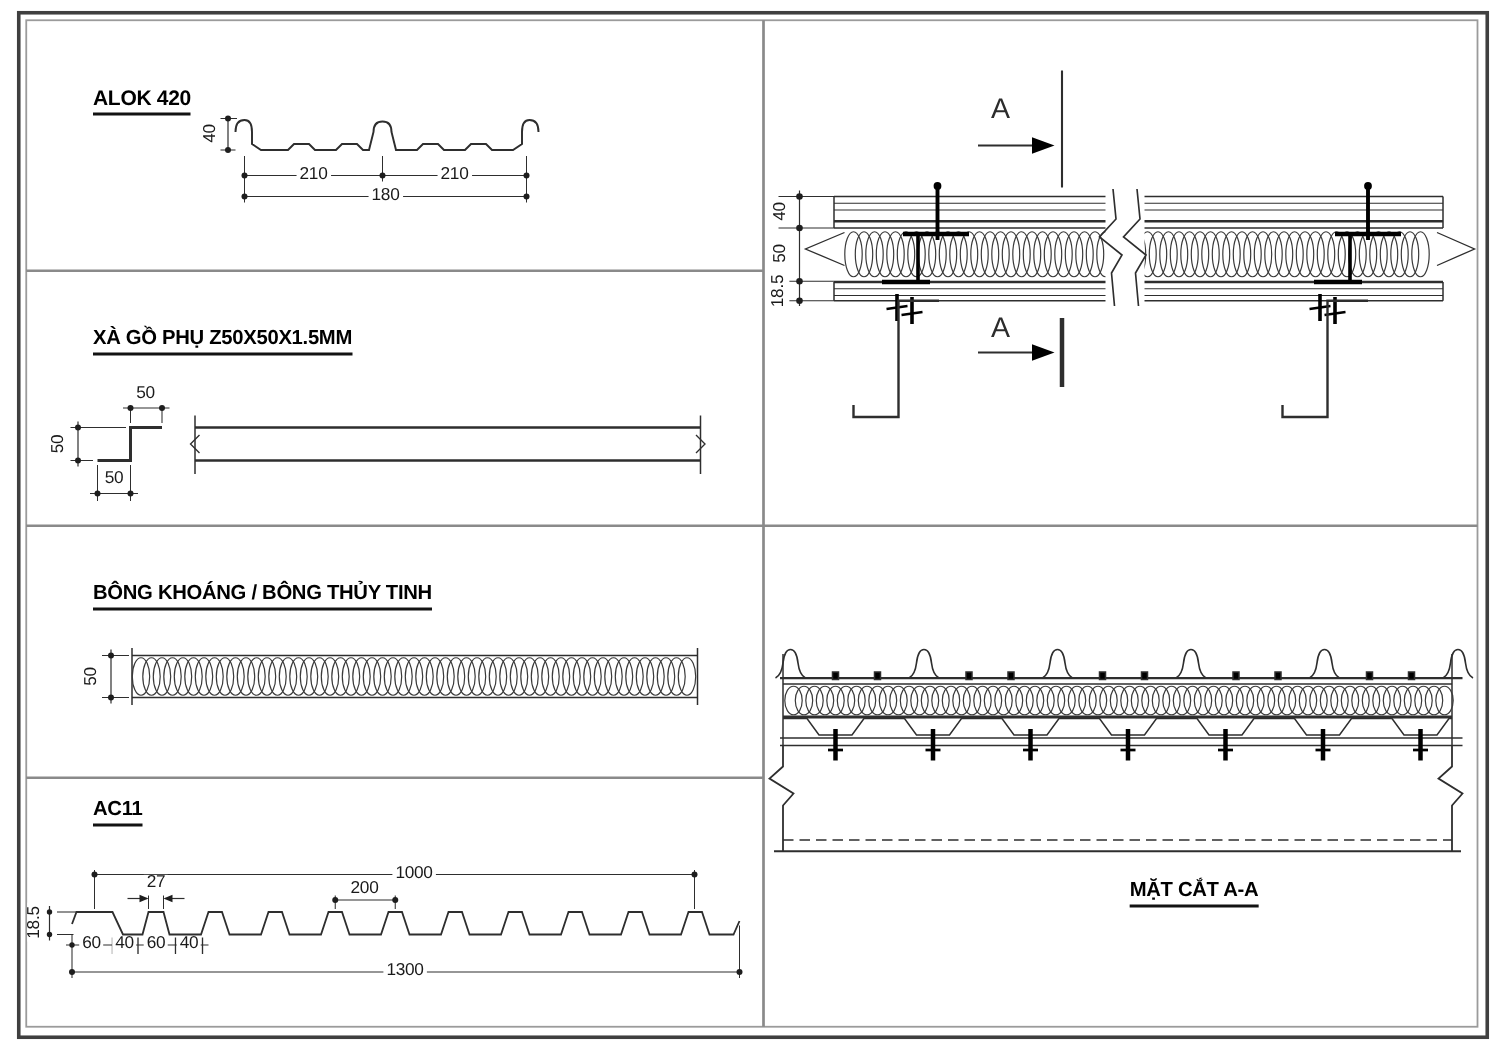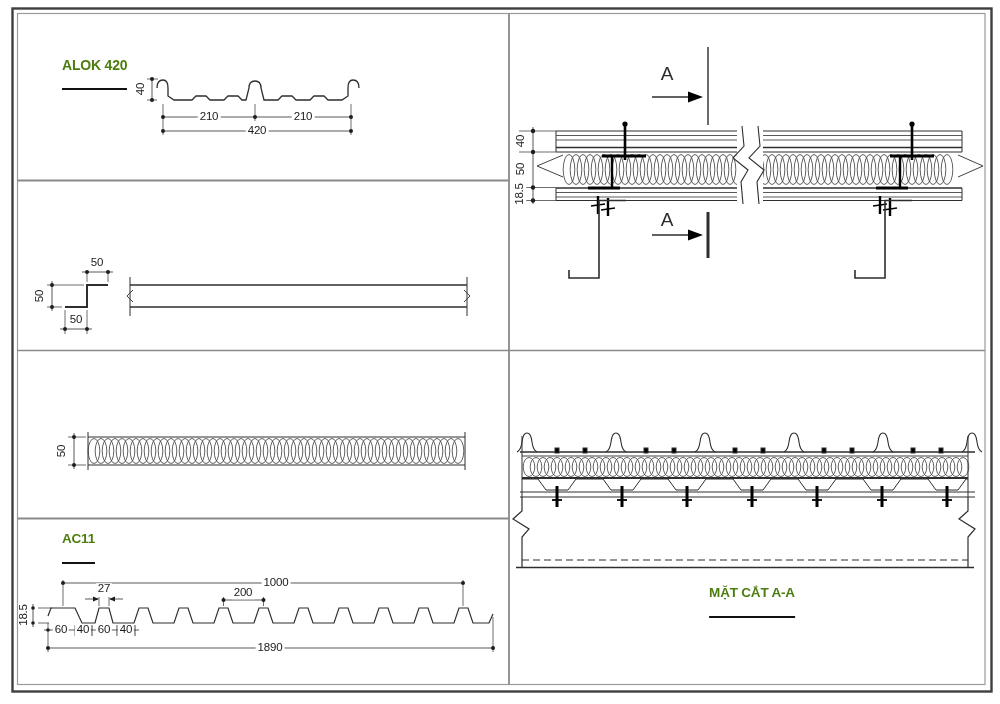--- a/index.html
+++ b/index.html
@@ -2,22 +2,22 @@
 <html><head>
 <meta charset="utf-8">
 <style>
   html,body{margin:0;padding:0;background:#ffffff;}
   .sheet{position:relative;width:1000px;height:704px;background:#fff;overflow:hidden;
          font-family:"Liberation Sans", sans-serif;}
   svg.lineart{position:absolute;left:0;top:0;}
   .lbl{position:absolute;font-size:11.5px;color:#1a1a1a;line-height:1;white-space:nowrap;
        transform:translate(-50%,-50%);background:#fff;padding:0 2px;letter-spacing:-0.2px;}
   .lbl.rot{transform:translate(-50%,-50%) rotate(-90deg);}
-  .ptitle{position:absolute;font-size:13.5px;font-weight:bold;color:#4d7c0f;line-height:1;
-          white-space:nowrap;border-bottom:2px solid #121212;padding-bottom:16px;letter-spacing:-0.2px;}
+  .ptitle{position:absolute;font-size:13.5px;font-weight:bold;color:#000000;line-height:1;
+          white-space:nowrap;border-bottom:2px solid #121212;padding-bottom:3px;letter-spacing:-0.2px;}
   .ptitle.center{transform:translate(-50%,0);}
   .cutA{position:absolute;font-size:19px;color:#2c2c2c;line-height:1;transform:translate(-50%,-50%);}
 </style>
 </head>
 <body>
 
 <div class="sheet">
 
 <svg class="lineart" width="1000" height="704" viewBox="0 0 1000 704" fill="none" stroke="#2e2e2e" stroke-width="1">
 
@@ -450,40 +450,42 @@
       <line x1="522" y1="560" x2="968" y2="560" stroke-width="1" stroke-dasharray="7 4"></line>
       <line x1="516" y1="567.5" x2="974" y2="567.5" stroke-width="1.4"></line>
     </g>
   </g>
 </svg>
 
 <div class="ptitle" style="left:62px;top:58px;font-size:14px">ALOK 420</div>
 <div class="lbl rot" style="left:141px;top:89px">40</div>
 <div class="lbl" style="left:209px;top:117px">210</div>
 <div class="lbl" style="left:303px;top:117px">210</div>
-<div class="lbl" style="left:257px;top:131px">420</div>
-
+<div class="lbl" style="left:257px;top:131px">180</div>
+
+<div class="ptitle" style="left:62px;top:218px">XÀ GỒ PHỤ Z50X50X1.5MM</div>
 <div class="lbl" style="left:97px;top:263px">50</div>
 <div class="lbl rot" style="left:40px;top:296px">50</div>
 <div class="lbl" style="left:76px;top:320px">50</div>
 
+<div class="ptitle" style="left:62px;top:388px">BÔNG KHOÁNG / BÔNG THỦY TINH</div>
 <div class="lbl rot" style="left:62px;top:451px">50</div>
 
 <div class="ptitle" style="left:62px;top:532px">AC11</div>
 <div class="lbl" style="left:276px;top:583px">1000</div>
 <div class="lbl" style="left:104px;top:589px">27</div>
 <div class="lbl" style="left:243px;top:593px">200</div>
 <div class="lbl rot" style="left:24px;top:615px">18.5</div>
 <div class="lbl" style="left:61px;top:630px">60</div>
 <div class="lbl" style="left:83px;top:630px">40</div>
 <div class="lbl" style="left:104px;top:630px">60</div>
 <div class="lbl" style="left:126px;top:630px">40</div>
-<div class="lbl" style="left:270px;top:648px">1890</div>
+<div class="lbl" style="left:270px;top:648px">1300</div>
 
 <div class="cutA" style="left:667px;top:73px">A</div>
 <div class="cutA" style="left:667px;top:219px">A</div>
 <div class="lbl rot" style="left:521px;top:141px">40</div>
 <div class="lbl rot" style="left:521px;top:169px">50</div>
 <div class="lbl rot" style="left:520px;top:194px">18.5</div>
 
-<div class="ptitle center" style="left:752px;top:586px">MẶT CẮT A-A</div>
+<div class="ptitle center" style="left:796px;top:586px">MẶT CẮT A-A</div>
 
 </div>
 
 </body></html>

